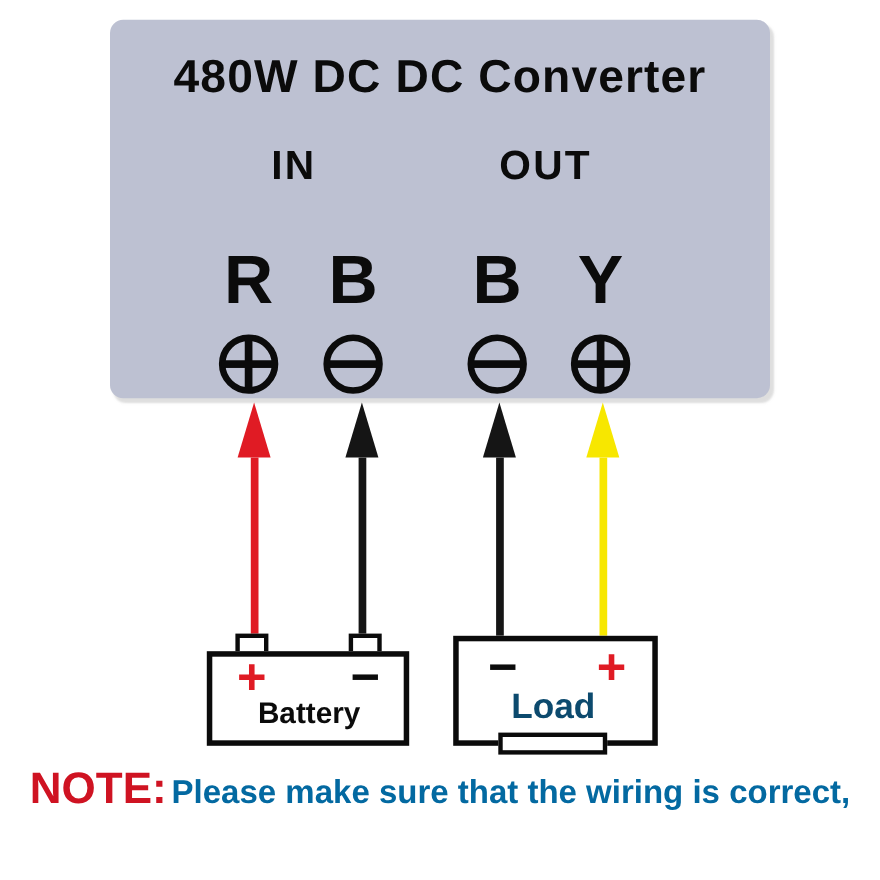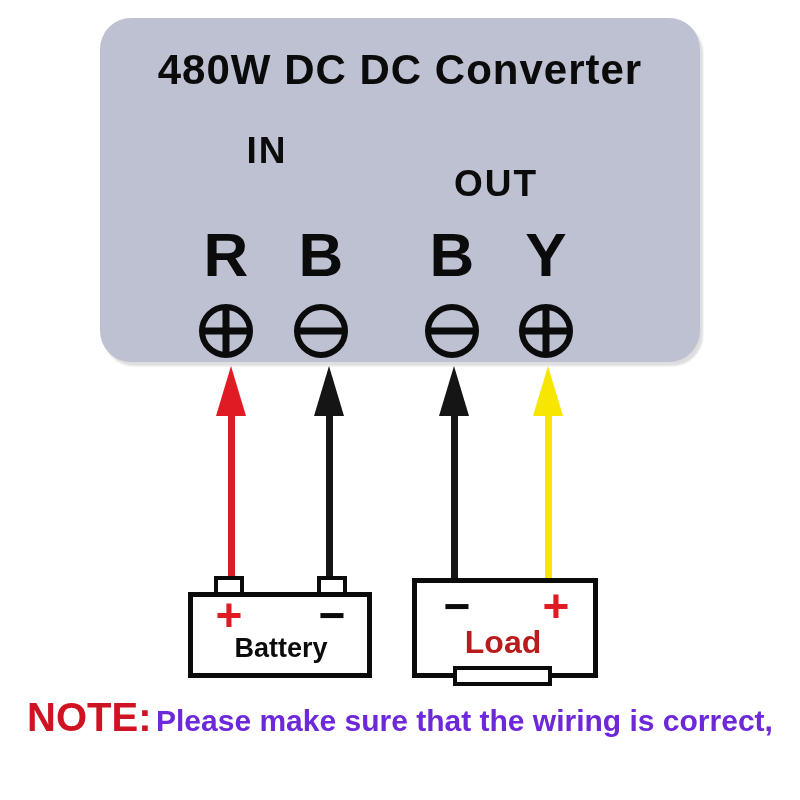--- a/index.html
+++ b/index.html
@@ -3,21 +3,21 @@
 <meta charset="utf-8">
 <style>
   html,body{margin:0;padding:0;background:#ffffff;}
   #stage{
     position:relative;width:800px;height:800px;background:#ffffff;overflow:hidden;
     font-family:"Liberation Sans","DejaVu Sans",sans-serif;
   }
   
   .panel{
     position:absolute;left:100px;top:18px;width:600px;height:344px;
-    background:#bdc1d2;border-radius:31px;
+    background:#bdc1d2;border-radius:12px;
     box-shadow:3px 4px 2px rgba(160,160,160,.35);
   }
   .panel-title{
     position:absolute;left:0;right:0;top:31px;text-align:center;
     font-size:42px;font-weight:bold;color:#0b0b0b;letter-spacing:1px;line-height:1;
   }
   .io-label,.spec-label{
     position:absolute;transform:translateX(-50%);
     font-weight:bold;color:#0b0b0b;line-height:1;white-space:nowrap;
   }
@@ -62,39 +62,39 @@
     position:absolute;transform:translateX(-50%);
     font-weight:bold;line-height:1;font-size:46px;
   }
   .sign-red{color:#e01b24;}
   .sign-black{color:#0b0b0b;}
   .device-label{
     position:absolute;transform:translateX(-50%);
     font-weight:bold;line-height:1;white-space:nowrap;
   }
   .battery-label{left:281px;top:635px;font-size:27px;color:#0b0b0b;}
-  .load-label{left:503px;top:626px;font-size:32px;color:#b91c1c;}
+  .load-label{left:503px;top:626px;font-size:32px;color:#0c4a6e;}
   
   .note{
     position:absolute;left:0;right:0;top:694px;text-align:center;color:#0b0b0b;
   }
   .note .line{display:block;line-height:46px;white-space:nowrap;}
   .note-prefix{font-size:40px;font-weight:bold;color:#cf1322;margin-top:13px;}
-  .note-text{font-size:30px;font-weight:bold;color:#6d28d9;}
+  .note-text{font-size:30px;font-weight:bold;color:#0369a1;}
 </style>
 </head>
 <body>
 
 <div id="stage">
 
   <div class="panel">
     <div class="panel-title">480W DC DC Converter</div>
 
     <span class="io-label" style="left:167px;">IN</span>
-    <span class="io-label" style="left:396px;margin-top:33px;">OUT</span>
+    <span class="io-label" style="left:396px;">OUT</span>
 
 
     <span class="terminal-letter" style="left:126px;">R</span>
     <span class="terminal-letter" style="left:221px;">B</span>
     <span class="terminal-letter" style="left:352px;">B</span>
     <span class="terminal-letter" style="left:446px;">Y</span>
 
     <svg class="screw" style="left:96px;" viewBox="0 0 60 60">
       <circle cx="30" cy="30" r="24" fill="none" stroke="#0b0b0b" stroke-width="6"></circle>
       <rect x="26.5" y="5" width="7" height="50" fill="#0b0b0b"></rect>

